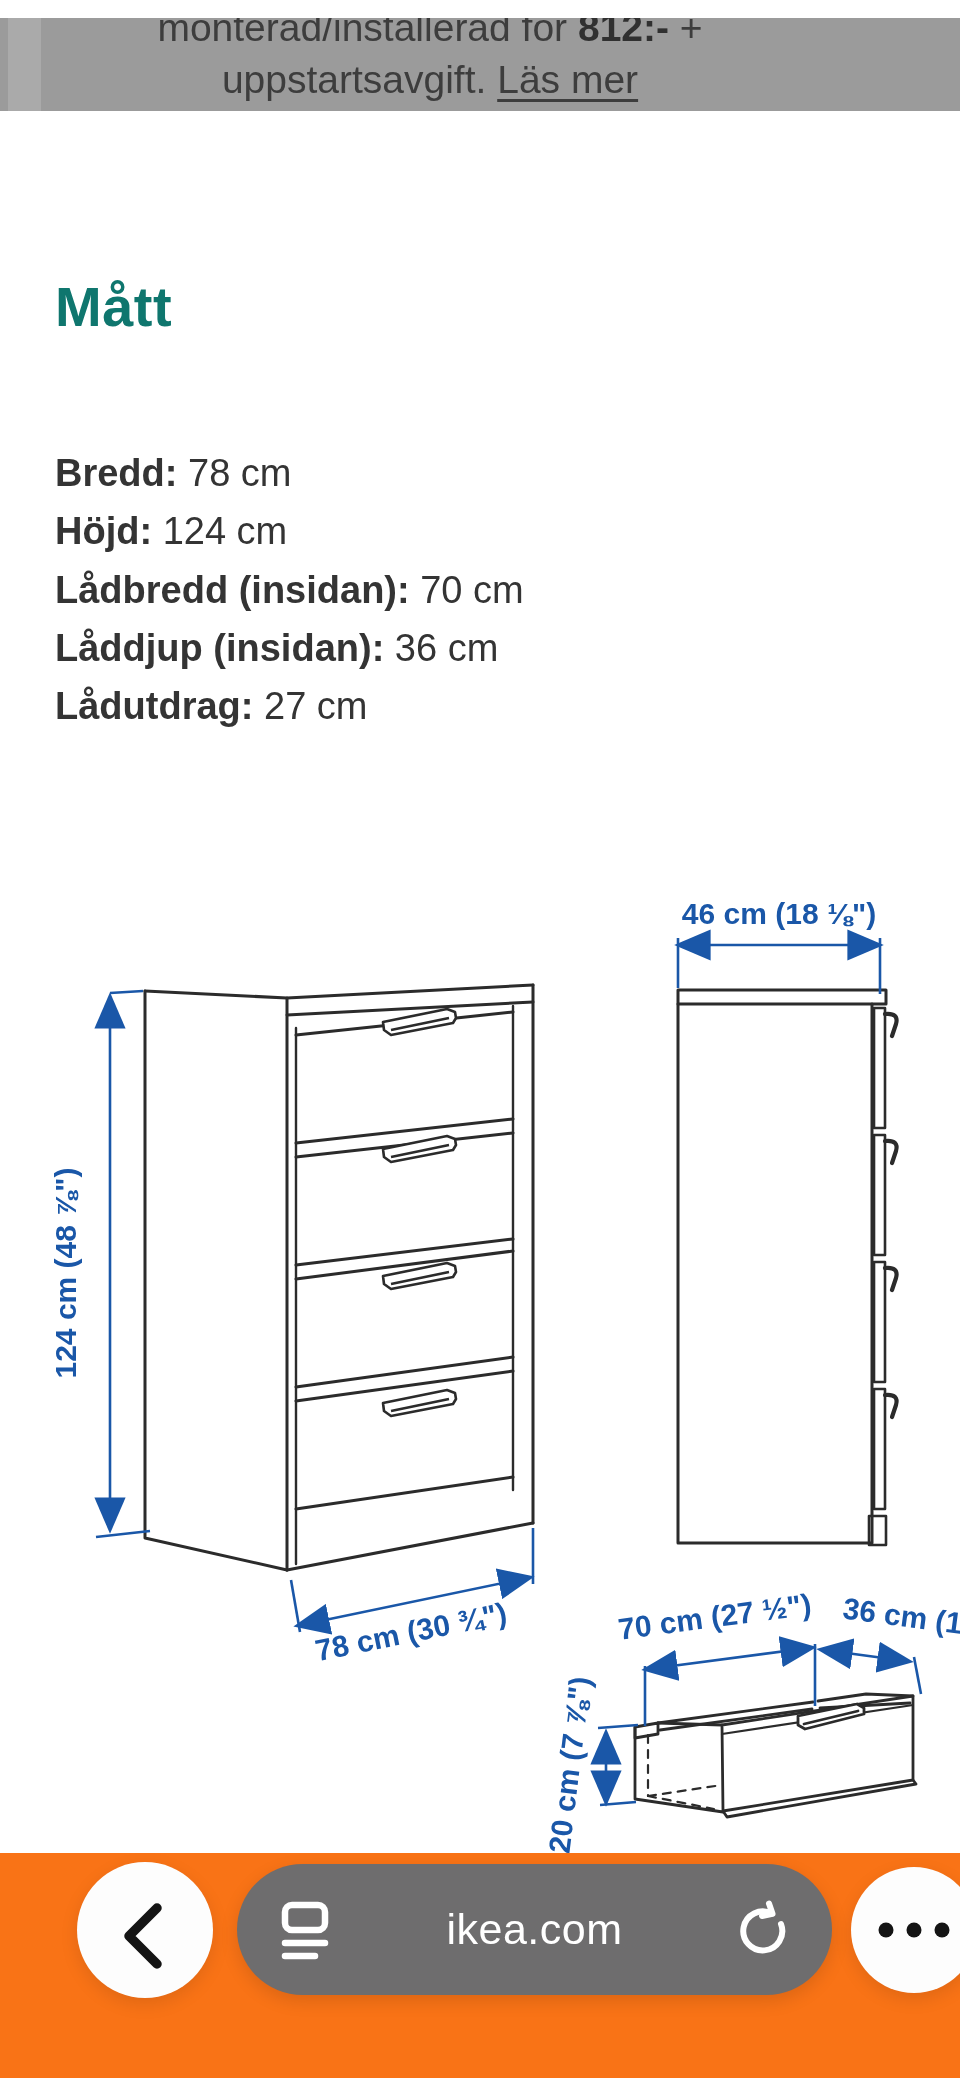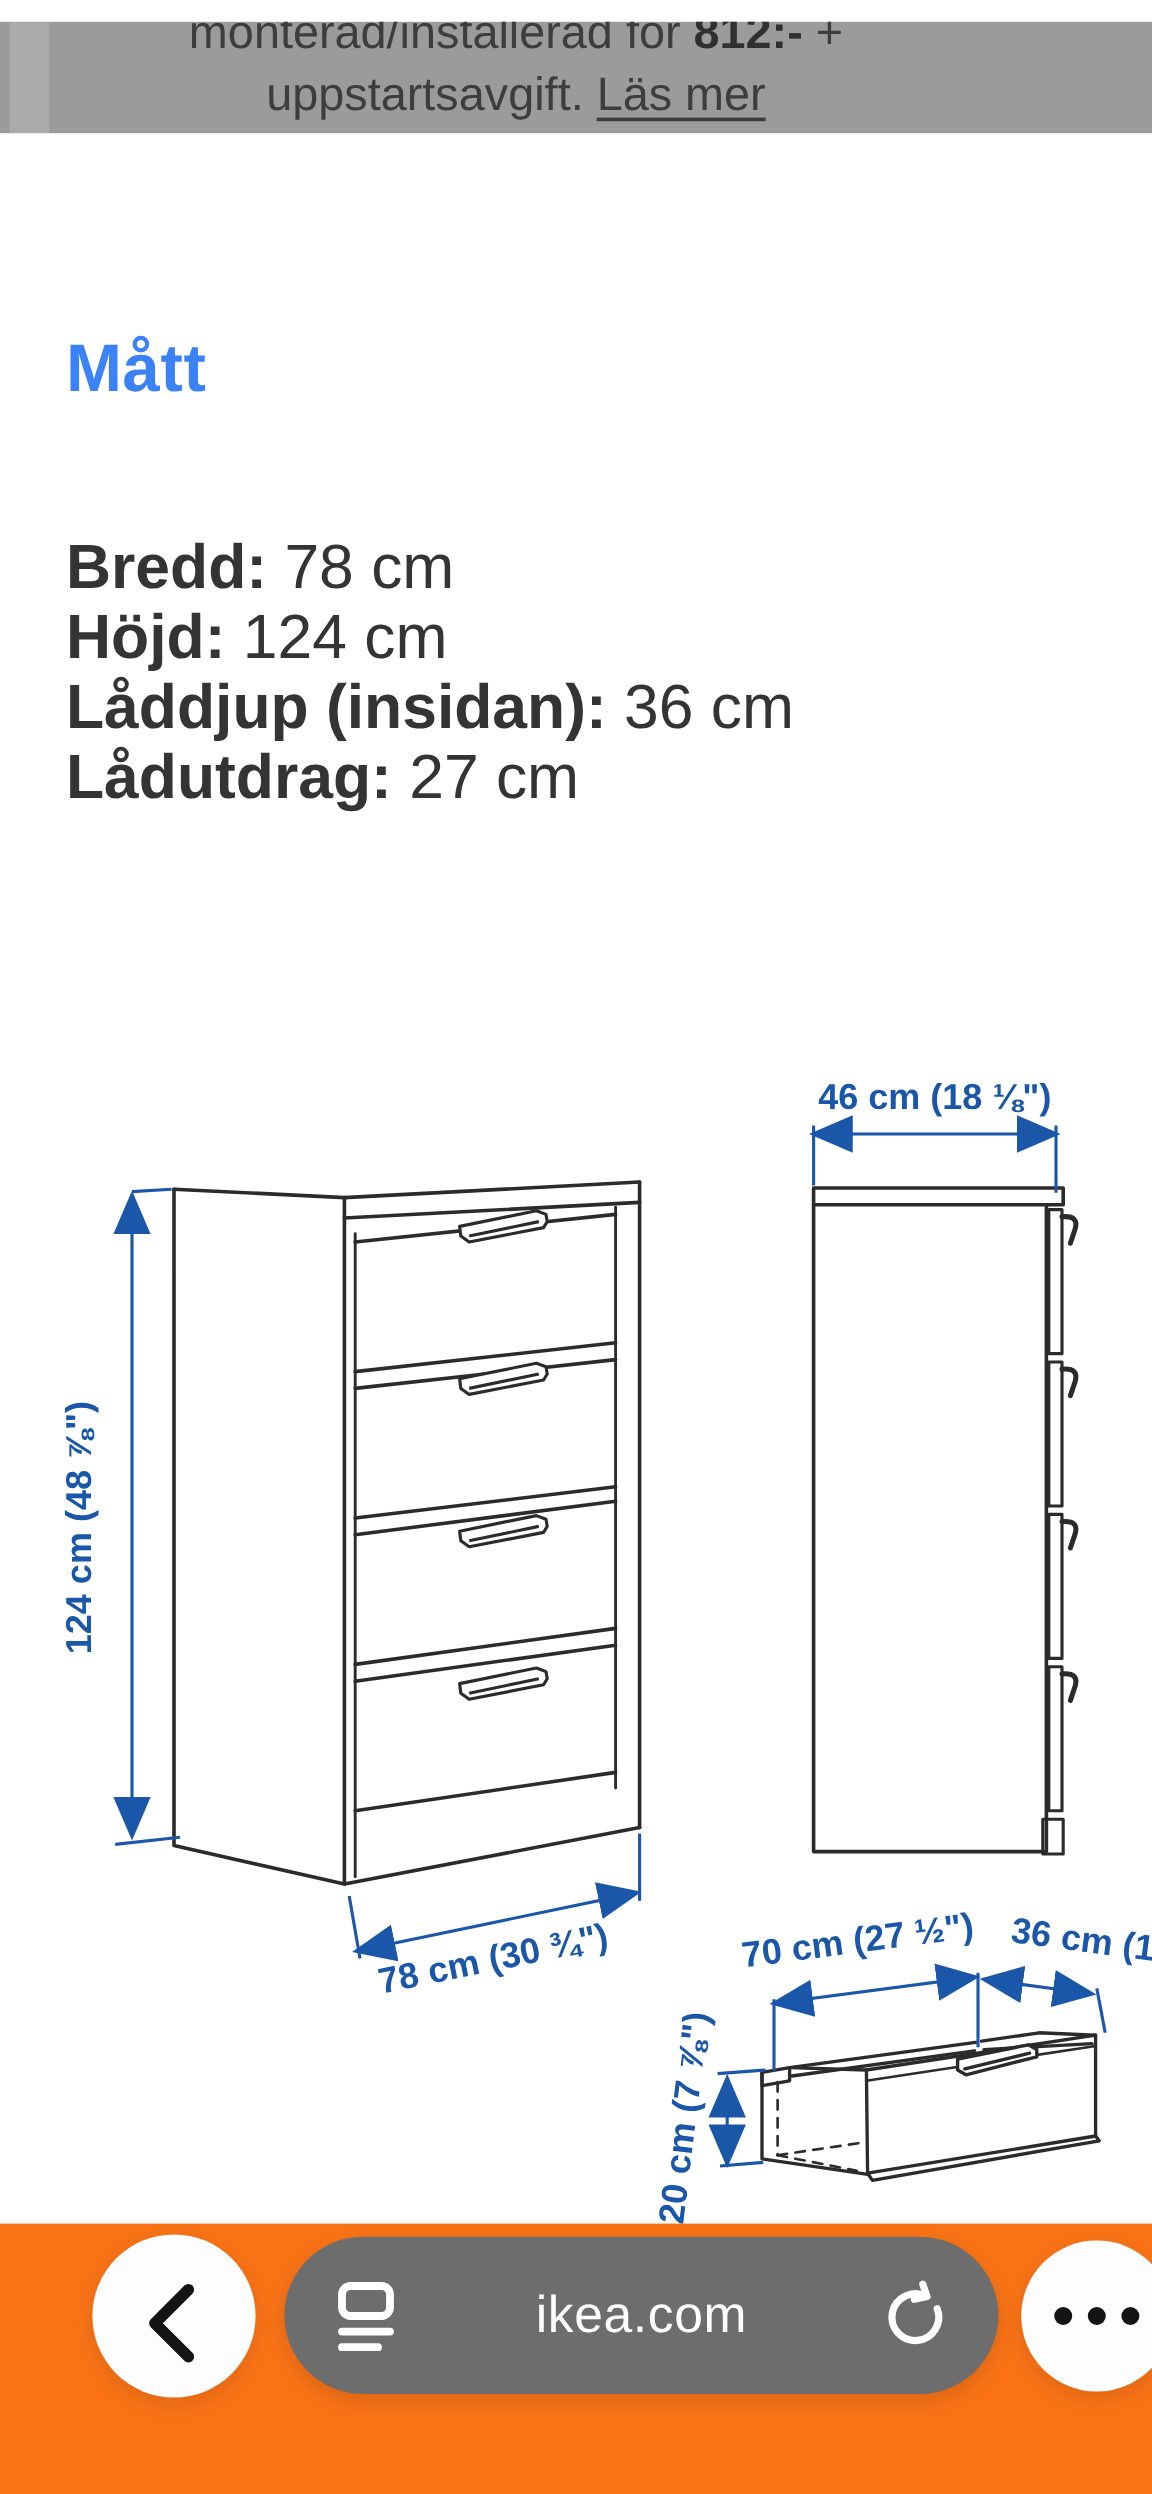--- a/index.html
+++ b/index.html
@@ -19,25 +19,25 @@
   }
   .banner-text{
     position:absolute;top:-16px;left:0;width:860px;
     text-align:center;color:#3d3d3d;font-size:39px;line-height:52px;
   }
   .banner-text b{color:#303030;}
   .banner-link{text-decoration:underline;text-underline-offset:6px;}
   
   .section-title{
     position:absolute;top:256px;left:55px;margin:0;
-    font-size:56px;font-weight:bold;color:#3b82f6;letter-spacing:.5px;
+    font-size:56px;font-weight:bold;color:#0f766e;letter-spacing:.5px;
   }
   .measure-list{
     position:absolute;top:426px;left:55px;width:880px;
-    font-size:52px;line-height:58.3px;color:#343434;
+    font-size:38px;line-height:58.3px;color:#343434;
   }
   .measure-row b{font-weight:bold;}
   
   .diagram{position:absolute;top:860px;left:0;width:960px;height:980px;}
   .diagram svg{display:block;}
   
   .toolbar{
     position:absolute;top:1835px;left:0;width:960px;height:243px;
     background:#f97316;
   }
@@ -71,20 +71,21 @@
       <span>monterad/installerad för </span><b>812:-</b><span> +</span><br>
       <span>uppstartsavgift. </span><span class="banner-link">Läs mer</span>
     </div>
   </div>
 
   <h1 class="section-title">Mått</h1>
 
   <div class="measure-list">
     <div class="measure-row"><b>Bredd:</b><span> 78 cm</span></div>
     <div class="measure-row"><b>Höjd:</b><span> 124 cm</span></div>
+    <div class="measure-row"><b>Lådbredd (insidan):</b><span> 70 cm</span></div>
     <div class="measure-row"><b>Låddjup (insidan):</b><span> 36 cm</span></div>
     <div class="measure-row"><b>Lådutdrag:</b><span> 27 cm</span></div>
   </div>
 
   <div class="diagram">
     <svg width="960" height="980" viewBox="0 0 960 980">
       <defs>
         <marker id="arrS" markerWidth="14" markerHeight="12" refX="3" refY="6" orient="auto">
           <path d="M14,0 L0,6 L14,12 Z" fill="#1a57a8"></path>
         </marker>

